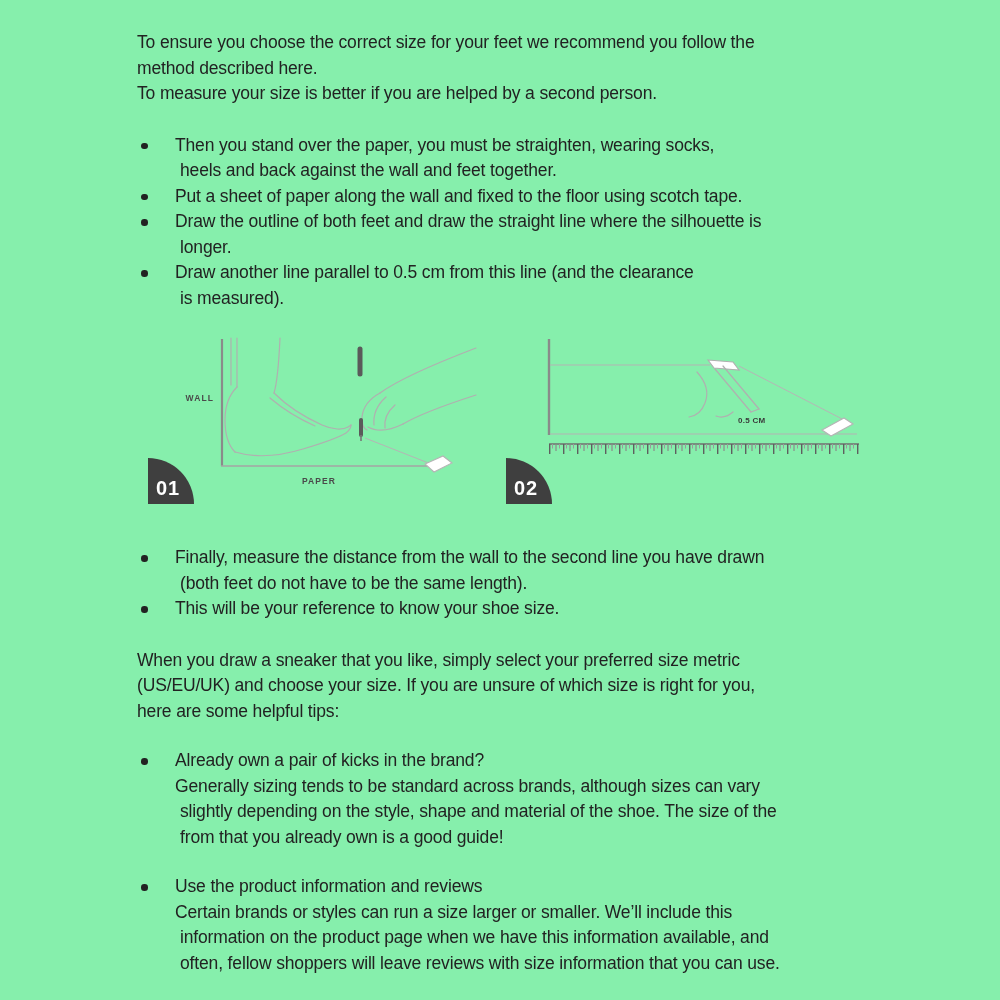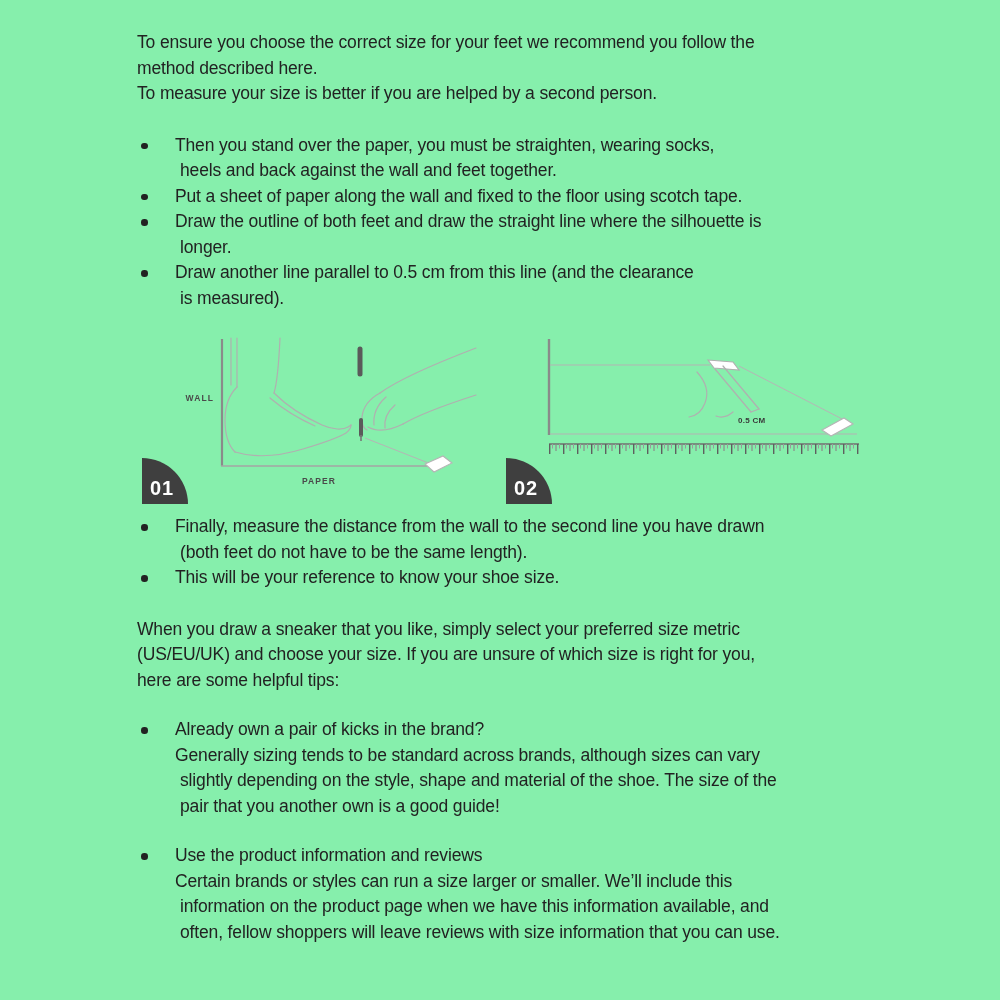--- a/index.html
+++ b/index.html
@@ -18,21 +18,21 @@
     left: 137px;
     top: 30px;
     width: 736px;
     font-size: 17.5px;
     line-height: 25.5px;
     letter-spacing: -0.15px;
   }
   p { margin: 0; }
   .para-second { }
   .bullets { margin-top: 26px; }
-  .bullets.result { margin-top: 9px; }
+  .bullets.result { margin-top: 40px; }
   .bullet-row { display: flex; align-items: flex-start; }
   .dot-col { width: 38px; flex: none; }
   .dot {
     display: block;
     width: 6.5px; height: 6.5px;
     border-radius: 50%;
     background: #222222;
     margin-top: 10px;
     margin-left: 4px;
   }
@@ -57,21 +57,21 @@
     background: #3f3f3f;
     border-radius: 0 100% 0 0;
     color: #ffffff;
     display: flex;
     align-items: flex-end;
     padding: 0 0 3px 8px;
     font-size: 20px;
     font-weight: bold;
     letter-spacing: 1px;
   }
-  .badge-1 { left: 5px; top: 123px; }
+  .badge-1 { left: 11px; top: 123px; }
   .badge-2 { left: 369px; top: 123px; }
   .sizing-para { margin-top: 26px; }
   .tips .bullet-row { margin-top: 24px; }
   .tips { margin-top: 0; }
   svg text {
     font-family: "Liberation Sans", "DejaVu Sans", sans-serif;
   }
   .fig-label {
     font-size: 8.5px;
     letter-spacing: 1.1px;
@@ -248,21 +248,21 @@
 
     <div class="bullets tips">
       <div class="bullet-row">
         <span class="dot-col">
             <span class="dot"></span>
           </span>
         <span class="bullet-text">
           <span class="line">Already own a pair of kicks in the brand?</span>
           <span class="line">Generally sizing tends to be standard across brands, although sizes can vary</span>
           <span class="line cont">slightly depending on the style, shape and material of the shoe. The size of the</span>
-          <span class="line cont">pair that you another own is a good guide!</span>
+          <span class="line cont">from that you already own is a good guide!</span>
         </span>
       </div>
       <div class="bullet-row">
         <span class="dot-col">
             <span class="dot"></span>
           </span>
         <span class="bullet-text">
           <span class="line">Use the product information and reviews</span>
           <span class="line">Certain brands or styles can run a size larger or smaller. We’ll include this</span>
           <span class="line cont">information on the product page when we have this information available, and</span>

